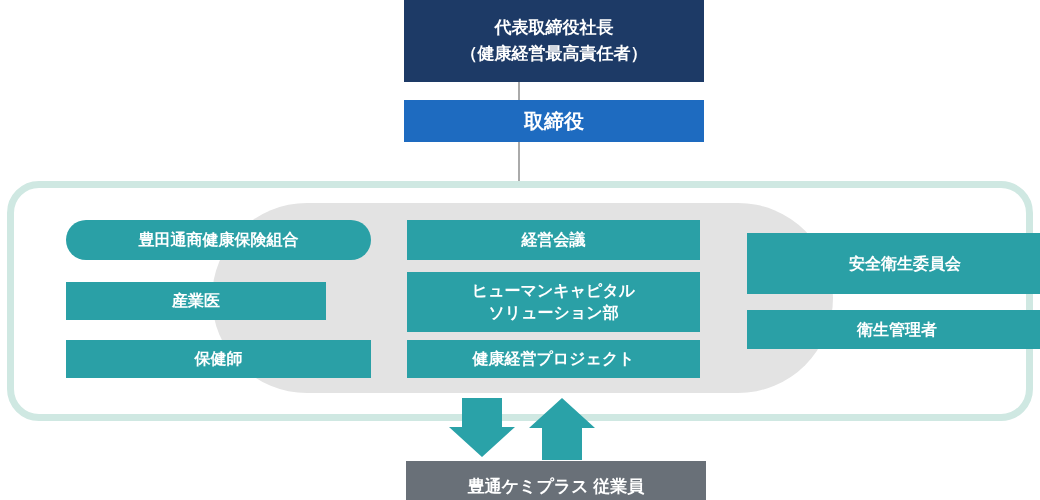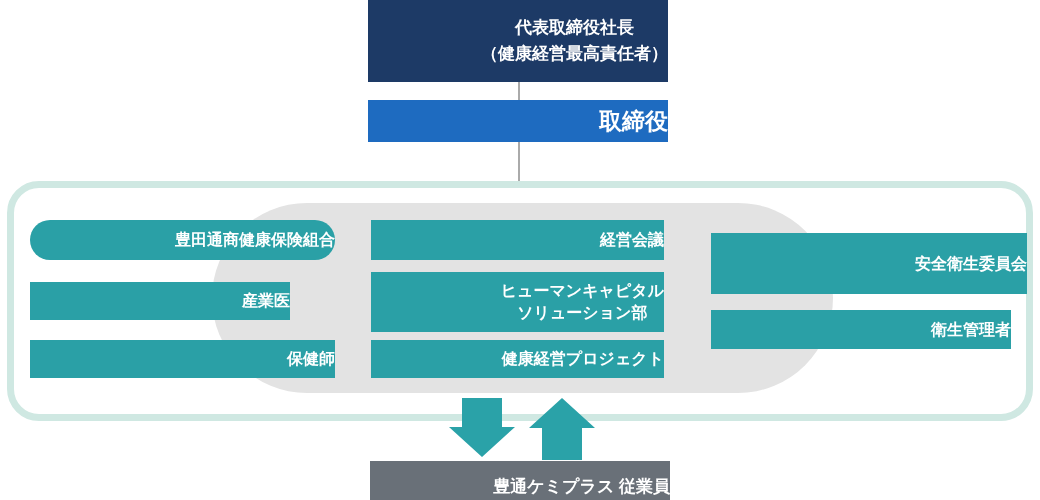--- a/index.html
+++ b/index.html
@@ -5,28 +5,29 @@
   html,body{margin:0;padding:0;background:#ffffff;}
   .canvas{
     position:relative;
     width:1040px;height:500px;
     background:#ffffff;
     font-family:"Liberation Sans","DejaVu Sans",sans-serif;
     overflow:hidden;
   }
   .box{
     position:absolute;
-    display:flex;flex-direction:column;align-items:flex-end;justify-content:center;
+    display:flex;flex-direction:column;align-items:center;justify-content:center;
     color:#ffffff;font-weight:bold;text-align:center;
     white-space:pre-line;
     box-sizing:border-box;
     z-index:2;
+    margin-left:36px;
   }
   .president{left:368px;top:0;width:300px;height:82px;background:var(--navy,#1d3a66);font-size:17px;line-height:26px;}
-  .director{left:368px;top:100px;width:300px;height:42px;background:var(--blue,#1e6bc0);font-size:23px;}
+  .director{left:368px;top:100px;width:300px;height:42px;background:var(--blue,#1e6bc0);font-size:20px;}
   .connector{position:absolute;width:2px;background:var(--connector,#aaaaaa);z-index:1;}
   .c1{left:518px;top:82px;height:18px;}
   .c2{left:518px;top:142px;height:39px;}
   .frame{
     position:absolute;left:7px;top:181px;width:1026px;height:240px;
     border:7px solid var(--container_border,#cfe8e2);
     border-radius:32px;background:#ffffff;box-sizing:border-box;z-index:0;
   }
   .blob{
     position:absolute;left:212px;top:203px;width:621px;height:190px;

